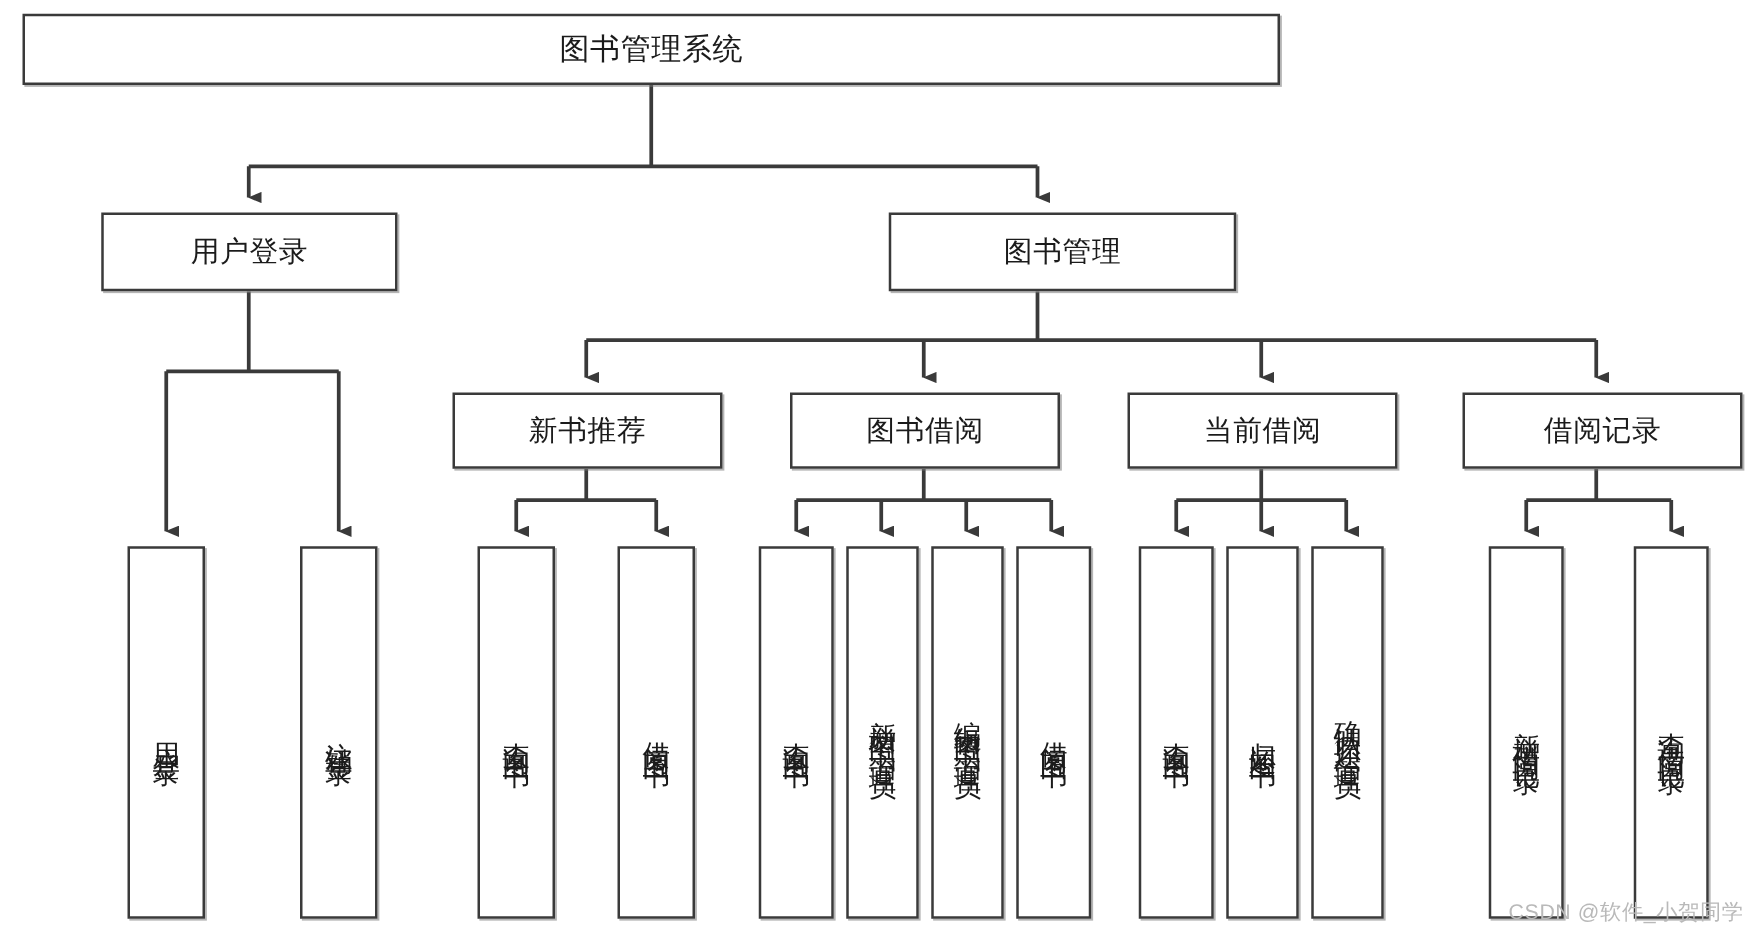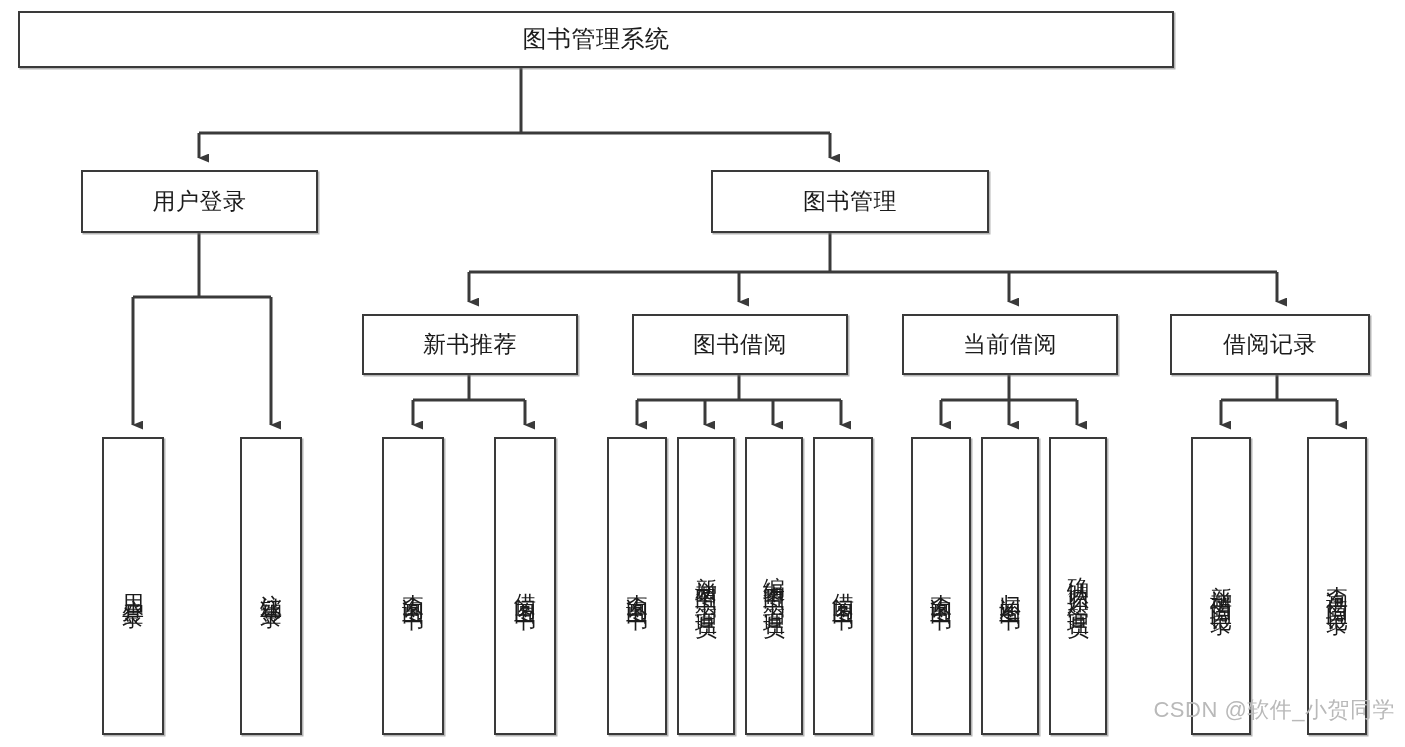--- a/index.html
+++ b/index.html
@@ -62,23 +62,23 @@
   #connector-layer {
     position: absolute;
     left: 0; top: 0;
     width: 1405px;
     height: 747px;
     pointer-events: none;
   }
   #watermark {
     position: absolute;
     right: 10px;
-    bottom: 22px;
+    bottom: 6px;
     color: #b9b9b9;
-    font-size: 22px;
+    font-size: 17px;
     letter-spacing: 0.5px;
     white-space: nowrap;
     user-select: none;
   }
 </style>
 </head>
 <body>
 
 <div id="diagram-root">
 
@@ -125,21 +125,21 @@
       <path d="M1009,400 L1009,425" marker-end="url(#arrowhead)"></path>
       <path d="M1077,400 L1077,425" marker-end="url(#arrowhead)"></path>
 
       <path d="M1277,375 L1277,400"></path>
       <path d="M1221,400 L1337,400"></path>
       <path d="M1221,400 L1221,425" marker-end="url(#arrowhead)"></path>
       <path d="M1337,400 L1337,425" marker-end="url(#arrowhead)"></path>
     </g>
   </svg>
 
-  <div class="node-box node-root" style="left:18px; top:11px; width:1156px; height:57px;">
+  <div class="node-box node-root" style="left:18px; top:11px; width:1006px; height:57px;">
     <span class="node-label-h">图书管理系统</span>
   </div>
 
   <div class="node-box" style="left:81px; top:170px; width:237px; height:63px;">
     <span class="node-label-h">用户登录</span>
   </div>
 
   <div class="node-box" style="left:711px; top:170px; width:278px; height:63px;">
     <span class="node-label-h">图书管理</span>
   </div>
@@ -149,21 +149,21 @@
   </div>
 
   <div class="node-box" style="left:632px; top:314px; width:216px; height:61px;padding-left:20px;">
     <span class="node-label-h">图书借阅</span>
   </div>
 
   <div class="node-box" style="left:902px; top:314px; width:216px; height:61px;">
     <span class="node-label-h">当前借阅</span>
   </div>
 
-  <div class="node-box" style="left:1170px; top:314px; width:200px; height:61px;">
+  <div class="node-box" style="left:1170px; top:314px; width:224px; height:61px;">
     <span class="node-label-h">借阅记录</span>
   </div>
 
   <div class="node-box node-leaf" style="left:102px; top:437px; width:62px; height:298px;">
     <span class="node-label-v">用户登录</span>
   </div>
 
   <div class="node-box node-leaf" style="left:240px; top:437px; width:62px; height:298px;">
     <span class="node-label-v">注销登录</span>
   </div>

